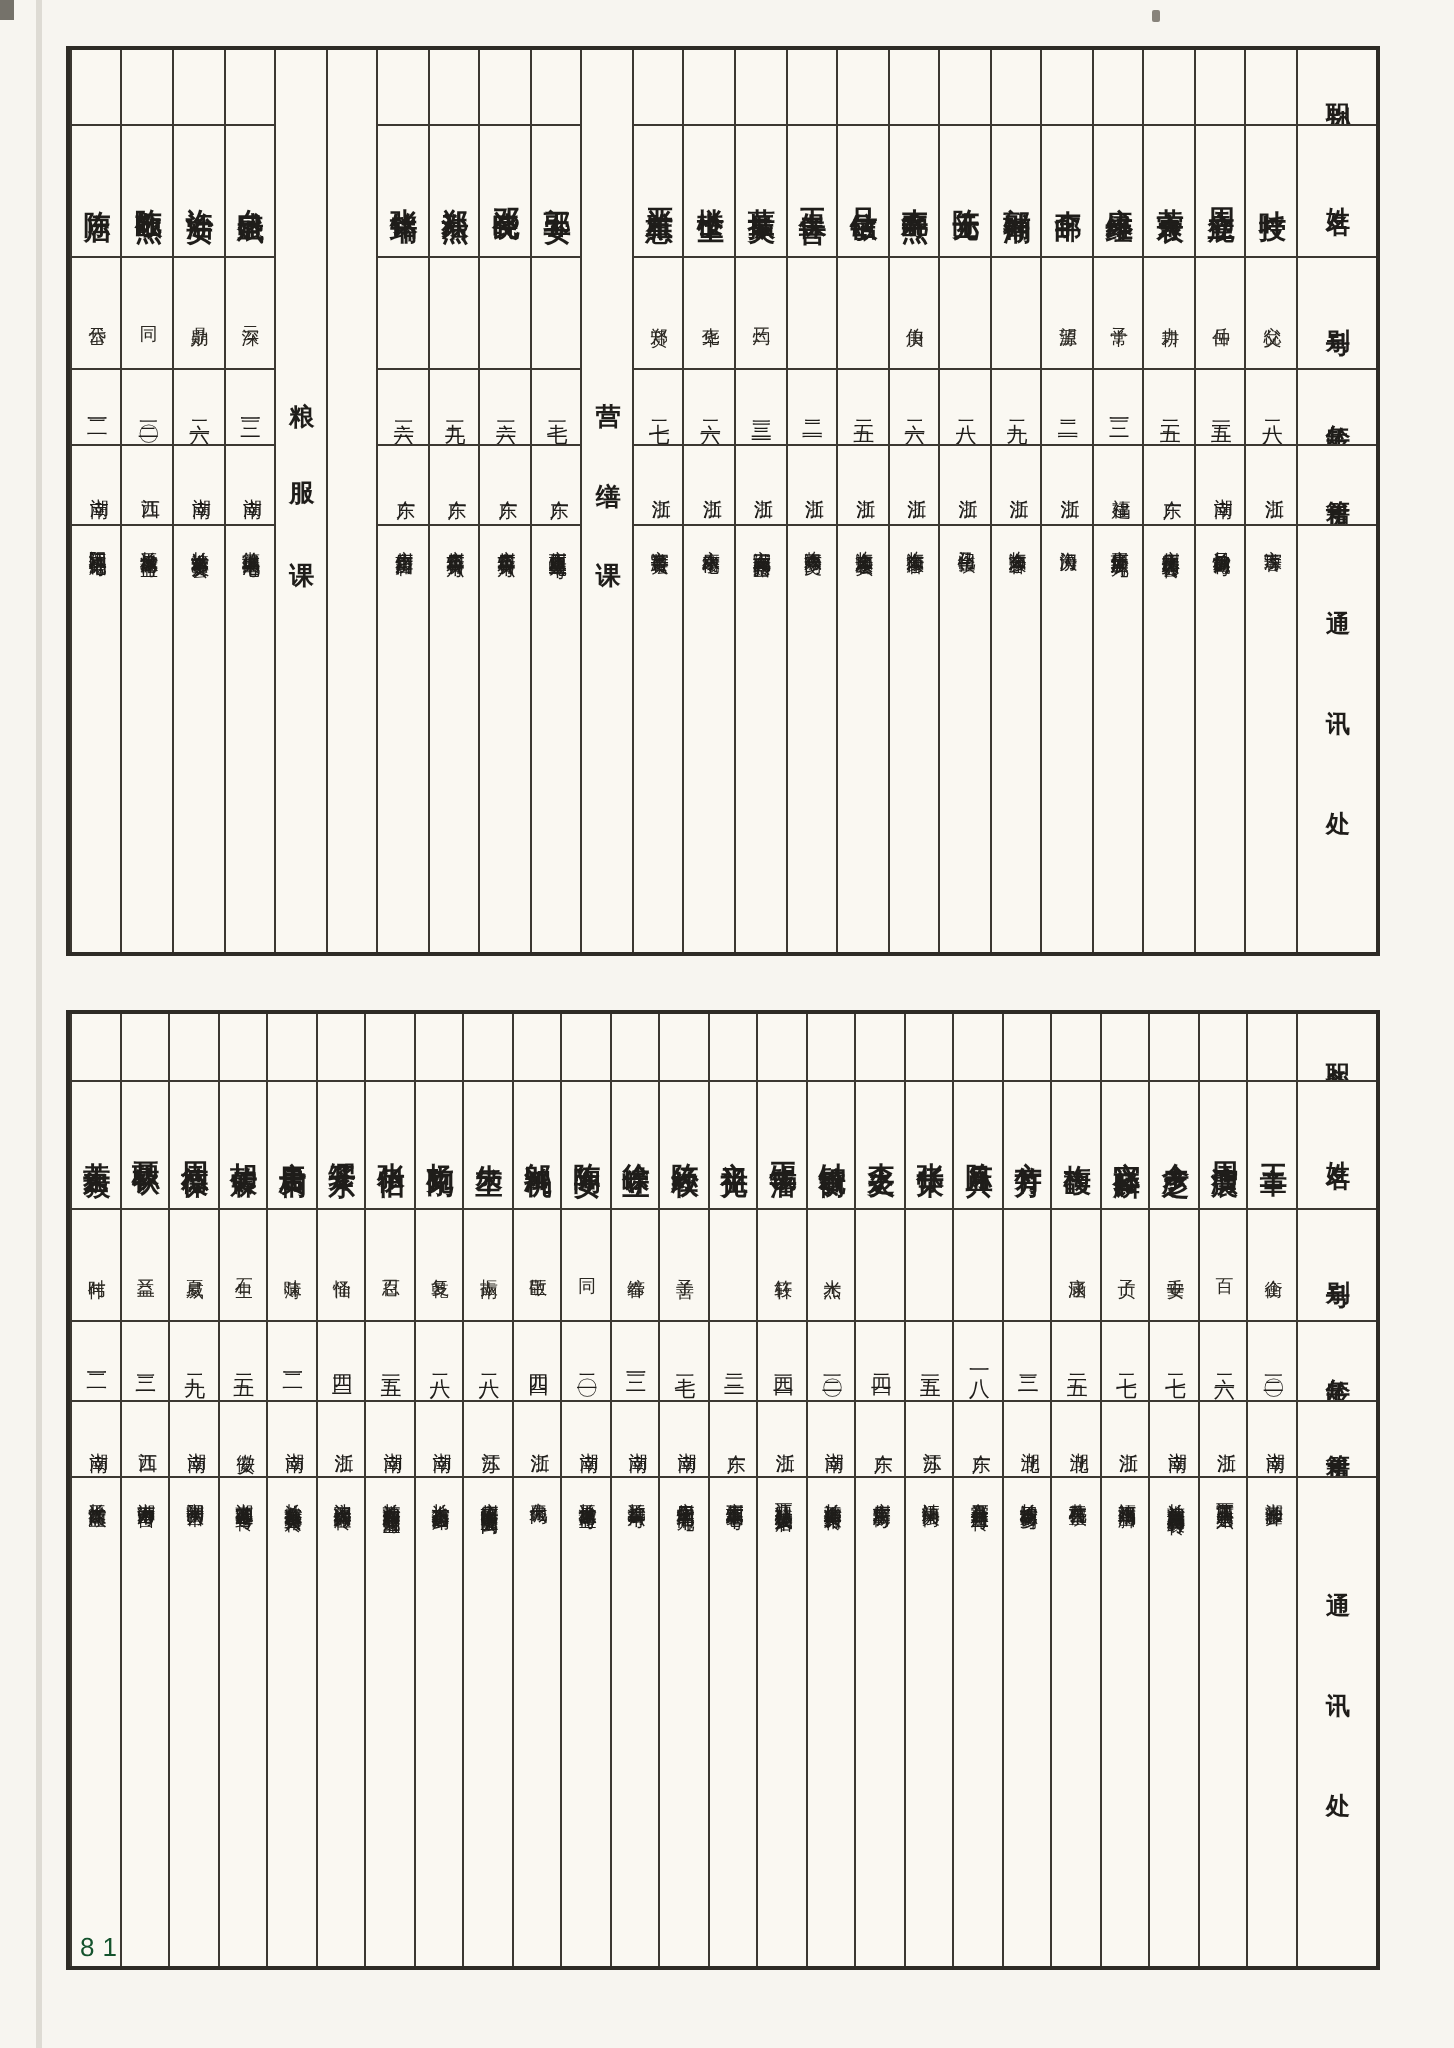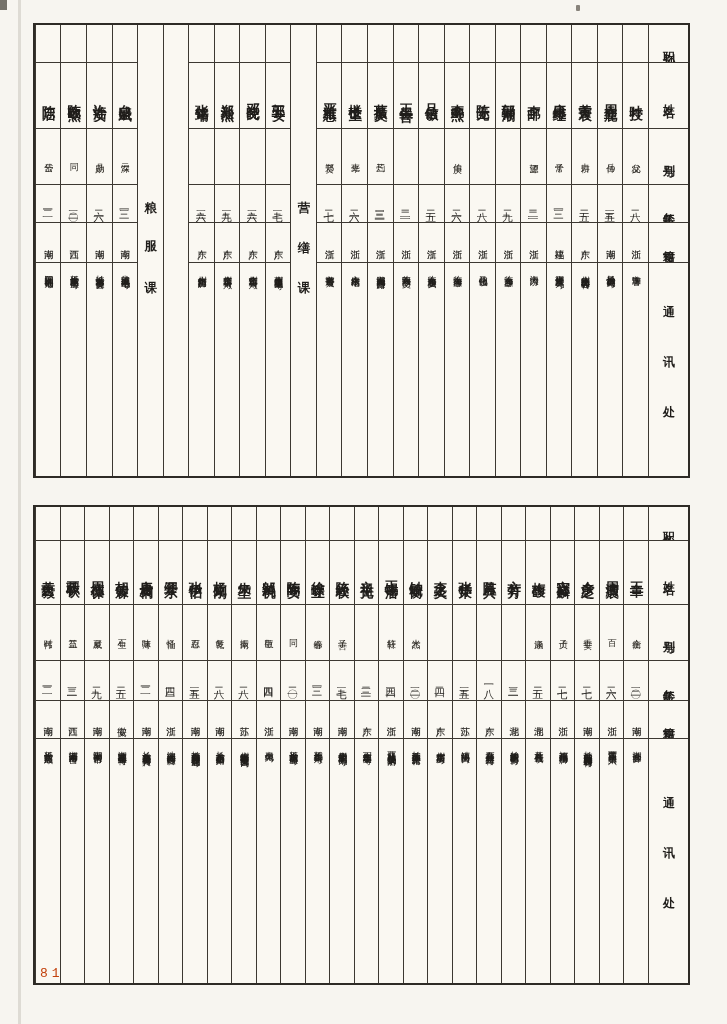--- a/index.html
+++ b/index.html
@@ -47,22 +47,22 @@
   .native{font-size:9.5px;letter-spacing:0.5px;}
   .addr{font-size:9px;line-height:11.5px;letter-spacing:0.5px;max-height:100%;}
   .section{font-size:12.5px;font-weight:600;letter-spacing:40px;}
 
   .hlabel{font-size:12px;font-weight:600;letter-spacing:2px;}
   .hdr .c-addr{align-items:center;padding-top:0;}
   .hdr .haddr{letter-spacing:50px;}
 
   .page-number{
     position:absolute;left:40px;top:966px;
-    font-size:13px;letter-spacing:4px;color:#c2410c;
-    font-family:Liberation Mono, monospace;
+    font-size:13px;letter-spacing:4px;color:#14532d;
+    font-family:Liberation Sans, sans-serif;
   }
 </style>
 </head>
 <body>
 
 <div class="page">
 
   <div class="corner-smudge"></div>
   <div class="edge-shadow"></div>
   <div class="top-mark"></div>

